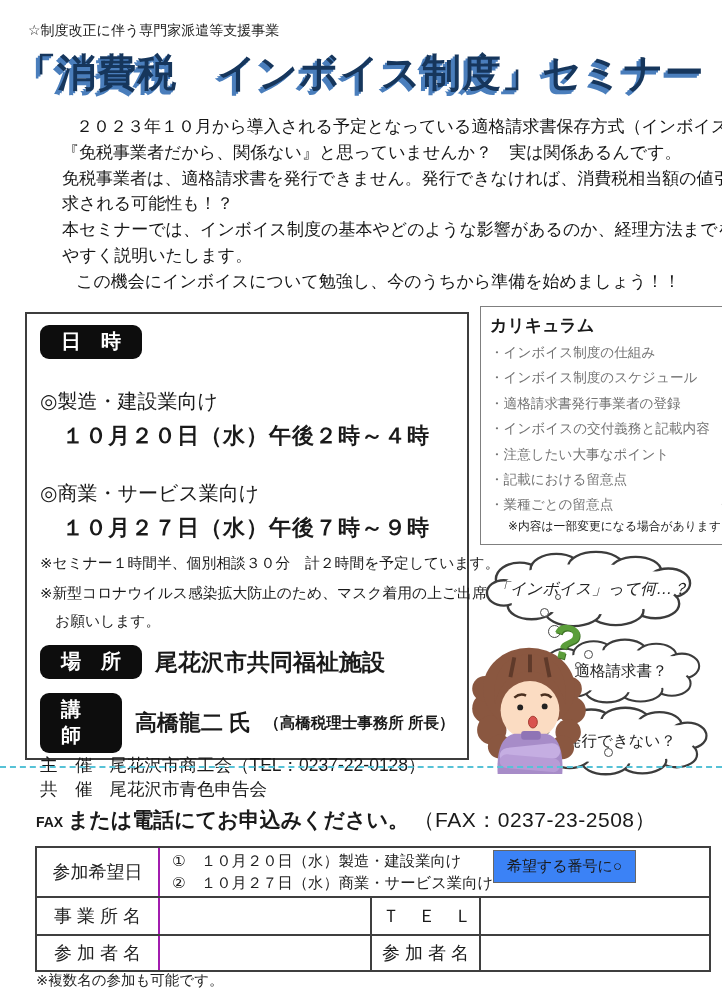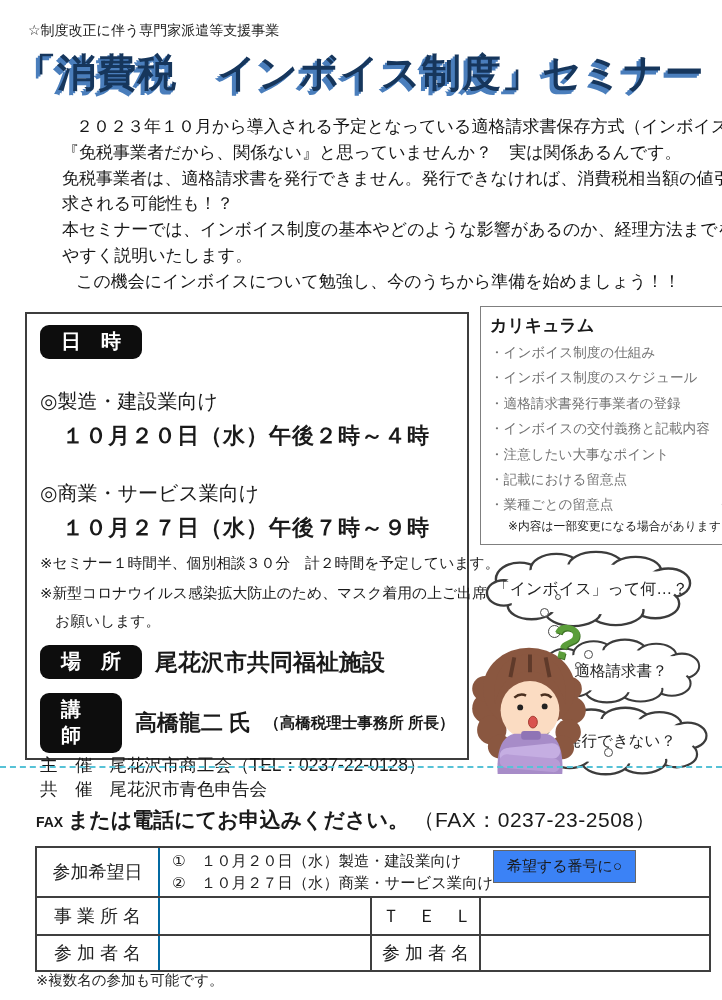--- a/index.html
+++ b/index.html
@@ -72,21 +72,21 @@
   .fax-instr { font-size:21px;font-weight:bold; }
   .fax-number { font-size:21px; letter-spacing:0.5px; }
 
   .form-table { position:absolute; left:35px; top:846px; width:676px; border:2px solid #3f3f3f; box-sizing:border-box; background:#fff; }
   .frow { display:flex; box-sizing:border-box; }
   .frow1 { height:50px; border-bottom:2px solid #3f3f3f; position:relative; }
   .frow2 { height:38px; border-bottom:2px solid #3f3f3f; }
   .frow3 { height:34px; }
   .fcell { box-sizing:border-box; }
   .flabel {
-    width:123px; border-right:2px solid #0369a1; display:flex; align-items:center; justify-content:center;
+    width:123px; border-right:2px solid #a21caf; display:flex; align-items:center; justify-content:center;
     font-size:18px; color:#222; flex:none; white-space:nowrap;text-align:center;
   }
   .opts { flex:1; padding:2px 0 0 12px; font-size:15.3px; line-height:22px; color:#222; }
   .opts div { white-space:nowrap; }
   .hint-box {
     position:absolute; right:73px; top:2px; border:1px solid #666; padding:6px 13px;
     font-size:15px; background:#3b82f6; white-space:nowrap;
   }
   .blank2 { width:212px; border-right:2px solid #3f3f3f; flex:none; }
   .mid {
@@ -150,21 +150,21 @@
       <li>・注意したい大事なポイント</li>
       <li>・記載における留意点</li>
       <li class="curr-last">
         <span>・業種ごとの留意点</span>
         <span>他</span>
       </li>
     </ul>
     <div class="curriculum-note">※内容は一部変更になる場合があります</div>
   </div>
 
-  <div class="bubble" style="left:482px; top:550px; width:218px; height:78px;">
+  <div class="bubble" style="left:482px; top:550px; width:218px; height:78px;font-style:italic;">
     <svg viewBox="0 0 220 80" preserveAspectRatio="none">
       <g fill="#ffffff" stroke="#3c3c3c" stroke-width="2.4">
         <ellipse cx="38" cy="30" rx="24" ry="17"></ellipse>
           <ellipse cx="75" cy="20" rx="26" ry="16"></ellipse>
         <ellipse cx="115" cy="17" rx="28" ry="15"></ellipse>
           <ellipse cx="155" cy="22" rx="26" ry="15"></ellipse>
         <ellipse cx="188" cy="34" rx="22" ry="15"></ellipse>
           <ellipse cx="175" cy="55" rx="24" ry="15"></ellipse>
         <ellipse cx="135" cy="62" rx="28" ry="15"></ellipse>
           <ellipse cx="92" cy="63" rx="28" ry="15"></ellipse>

